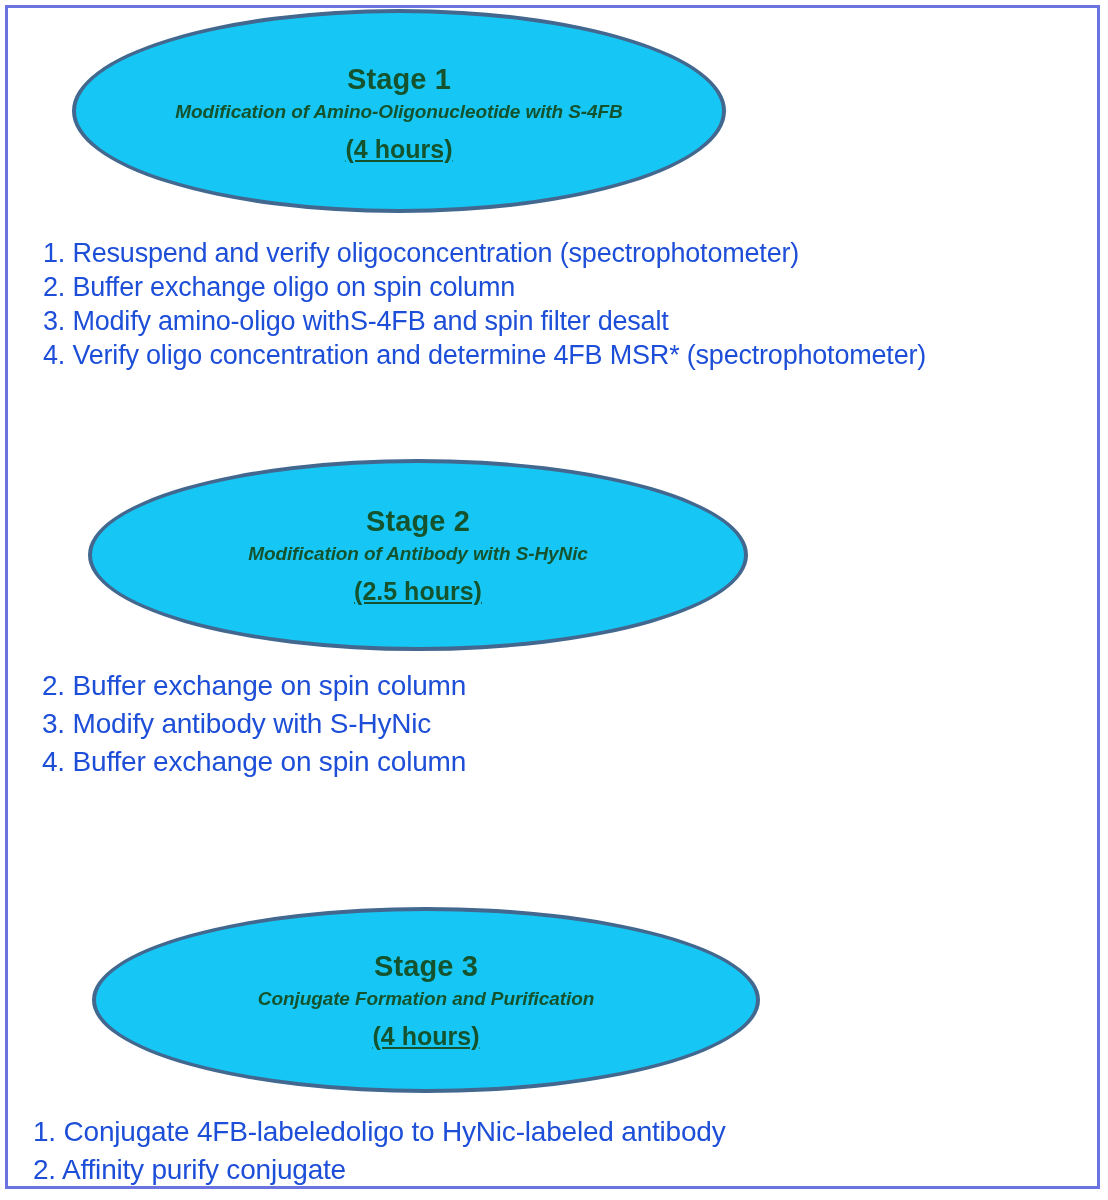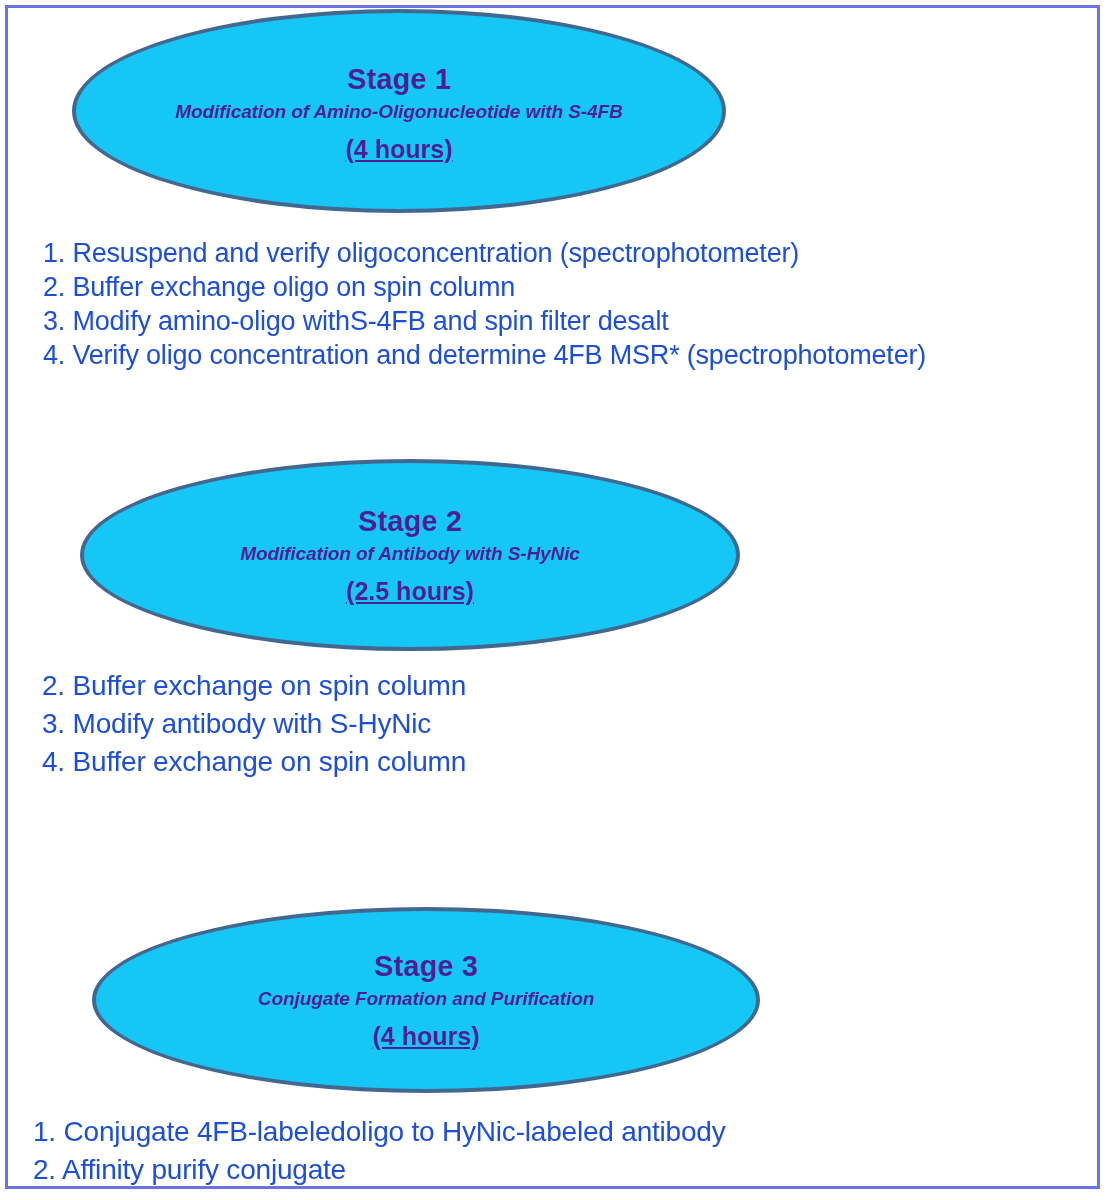--- a/index.html
+++ b/index.html
@@ -38,21 +38,21 @@
     position: absolute;
     box-sizing: border-box;
     border-radius: 50%;
     background: #16c7f5;
     border: 4px solid #43688f;
     display: flex;
     flex-direction: column;
     align-items: center;
     justify-content: center;
     text-align: center;
-    color: #4c1d95;
+    color: #14532d;
     font-weight: bold;
     line-height: 1.28;
     padding: 0 52px;
   }
 
   .stage-oval .stage-title {
     font-size: 29px;
     letter-spacing: 0.1px;
     margin-bottom: 2px;
   }
@@ -73,21 +73,21 @@
   #oval-stage-1 {
     left: 72px;
     top: 9px;
     width: 654px;
     height: 204px;
   }
   #oval-stage-1 .stage-title { margin-top: 4px; }
   #oval-stage-1 .stage-desc { max-width: 560px; }
 
   #oval-stage-2 {
-    left: 80px;
+    left: 88px;
     top: 459px;
     width: 660px;
     height: 192px;
     text-align: right;
   }
   #oval-stage-2 .stage-desc { max-width: 540px; }
 
   #oval-stage-3 {
     left: 92px;
     top: 907px;

